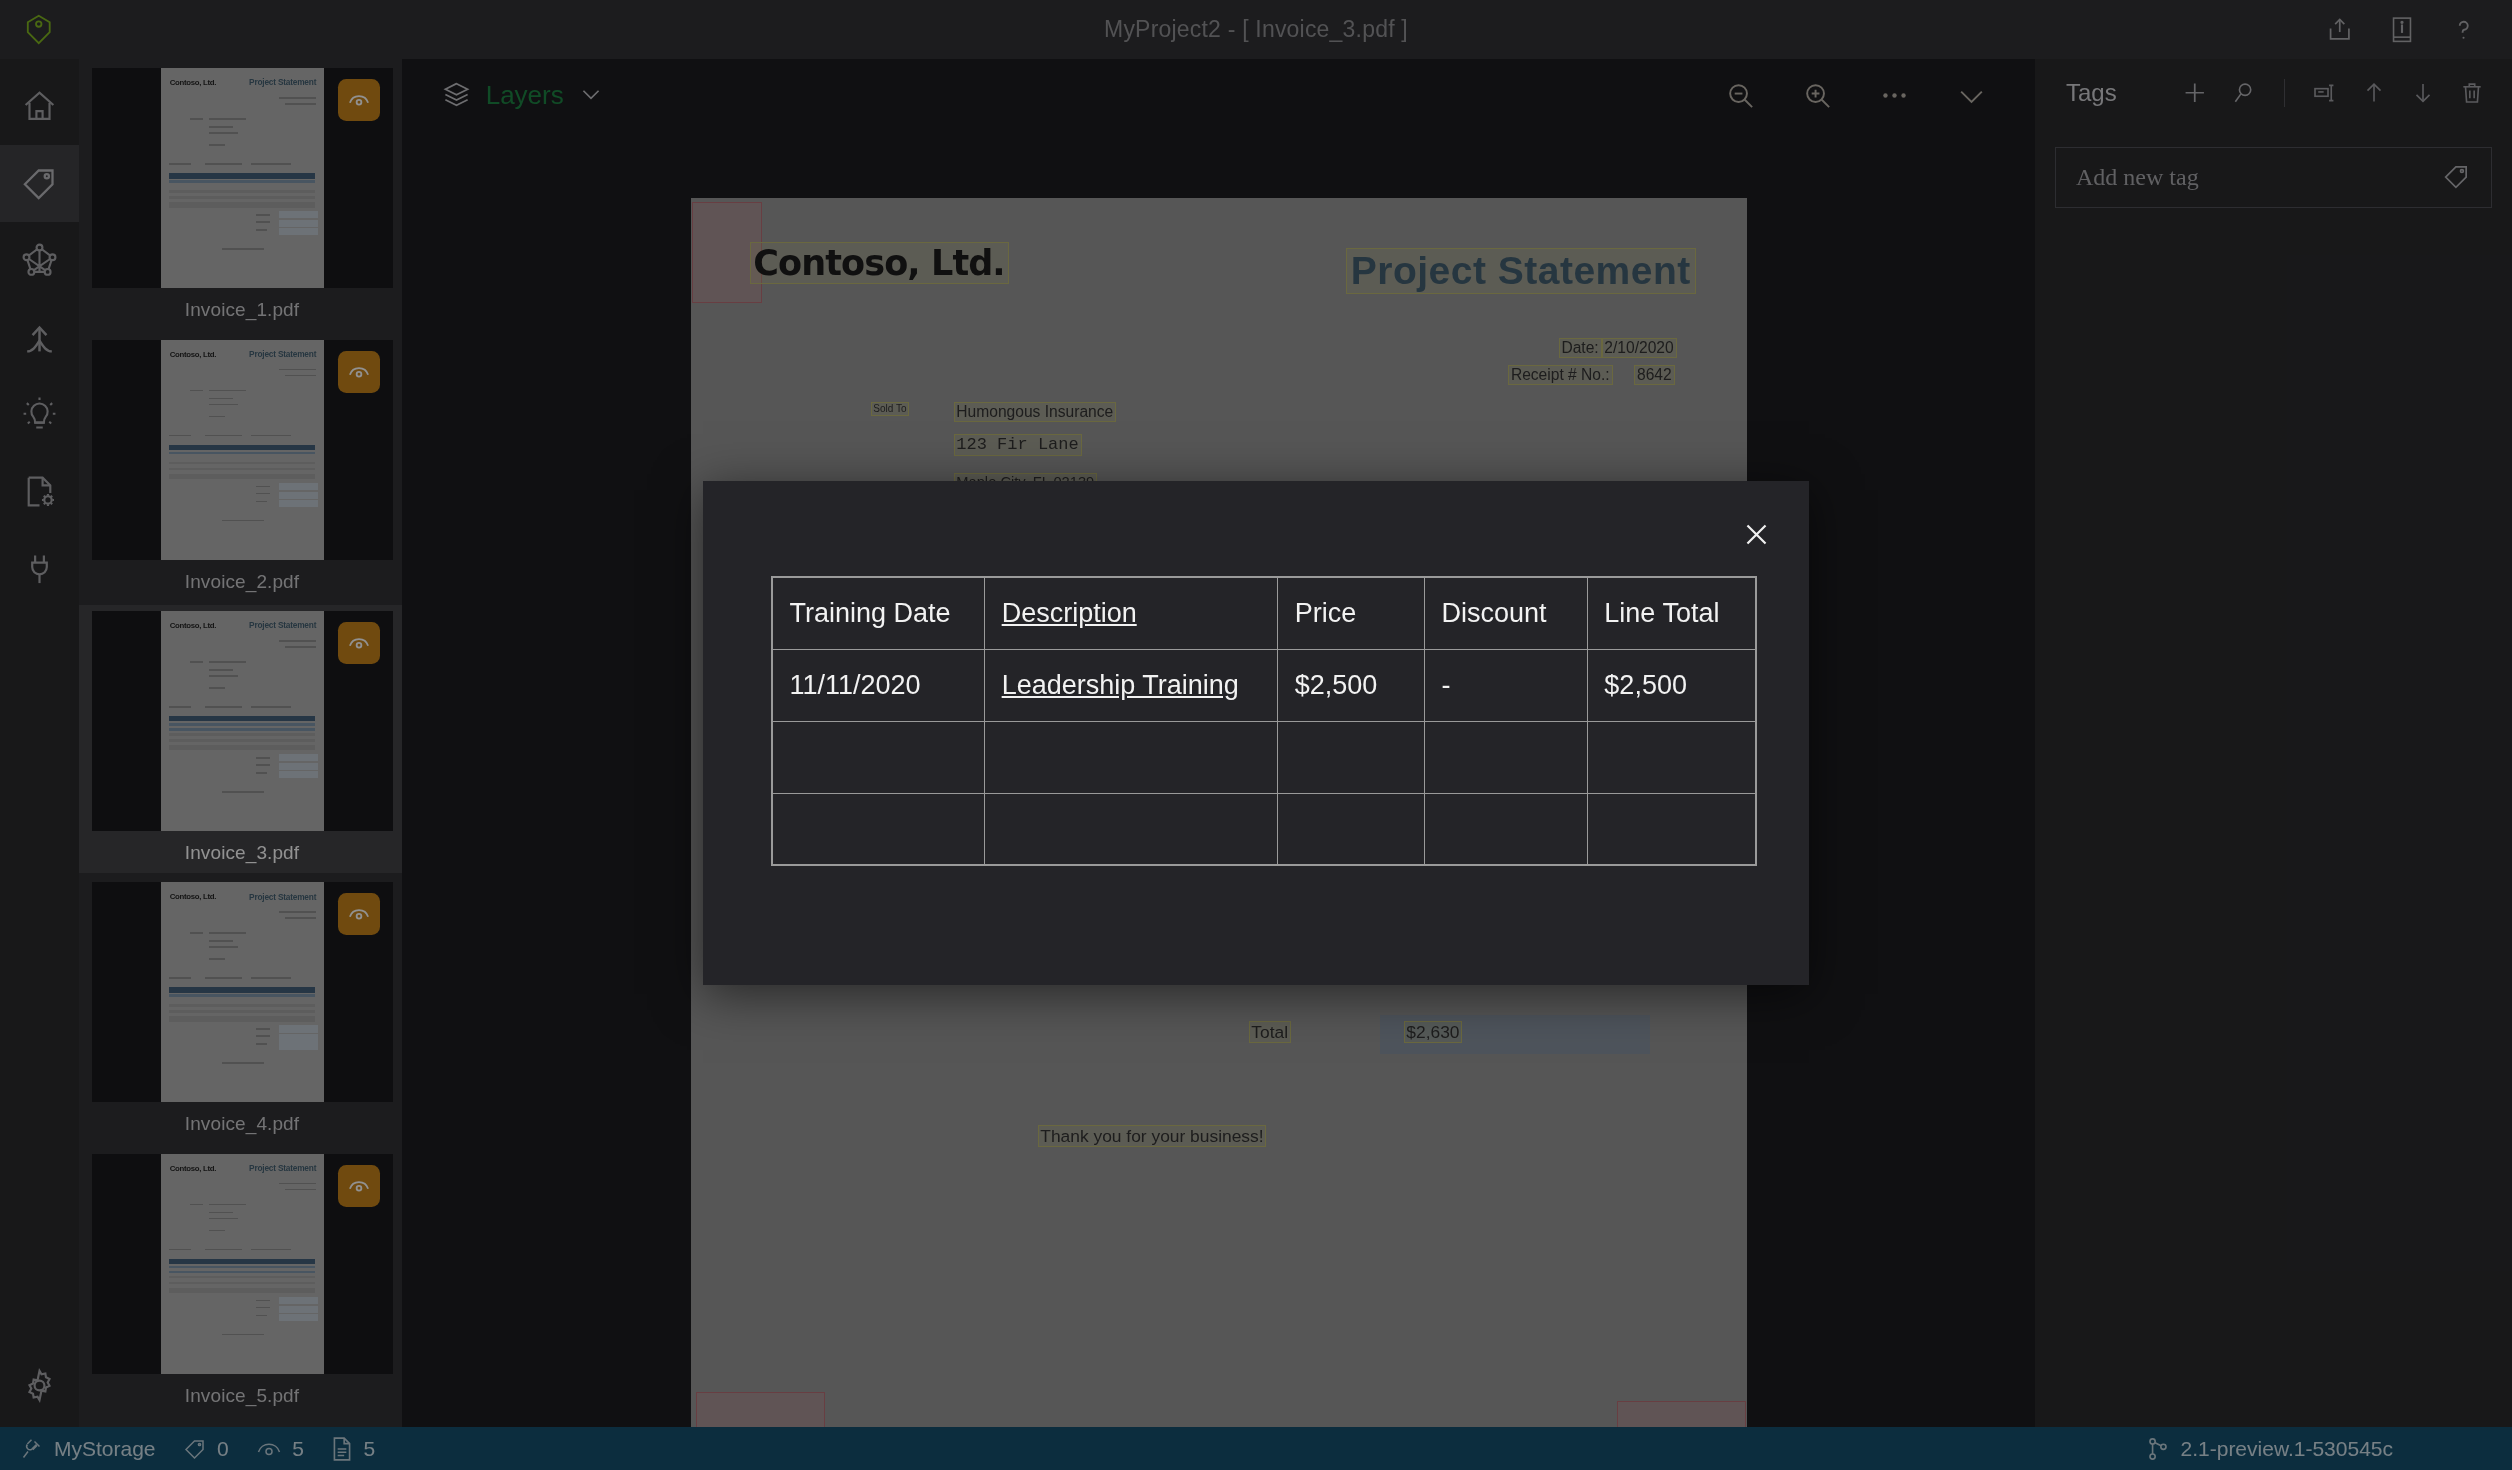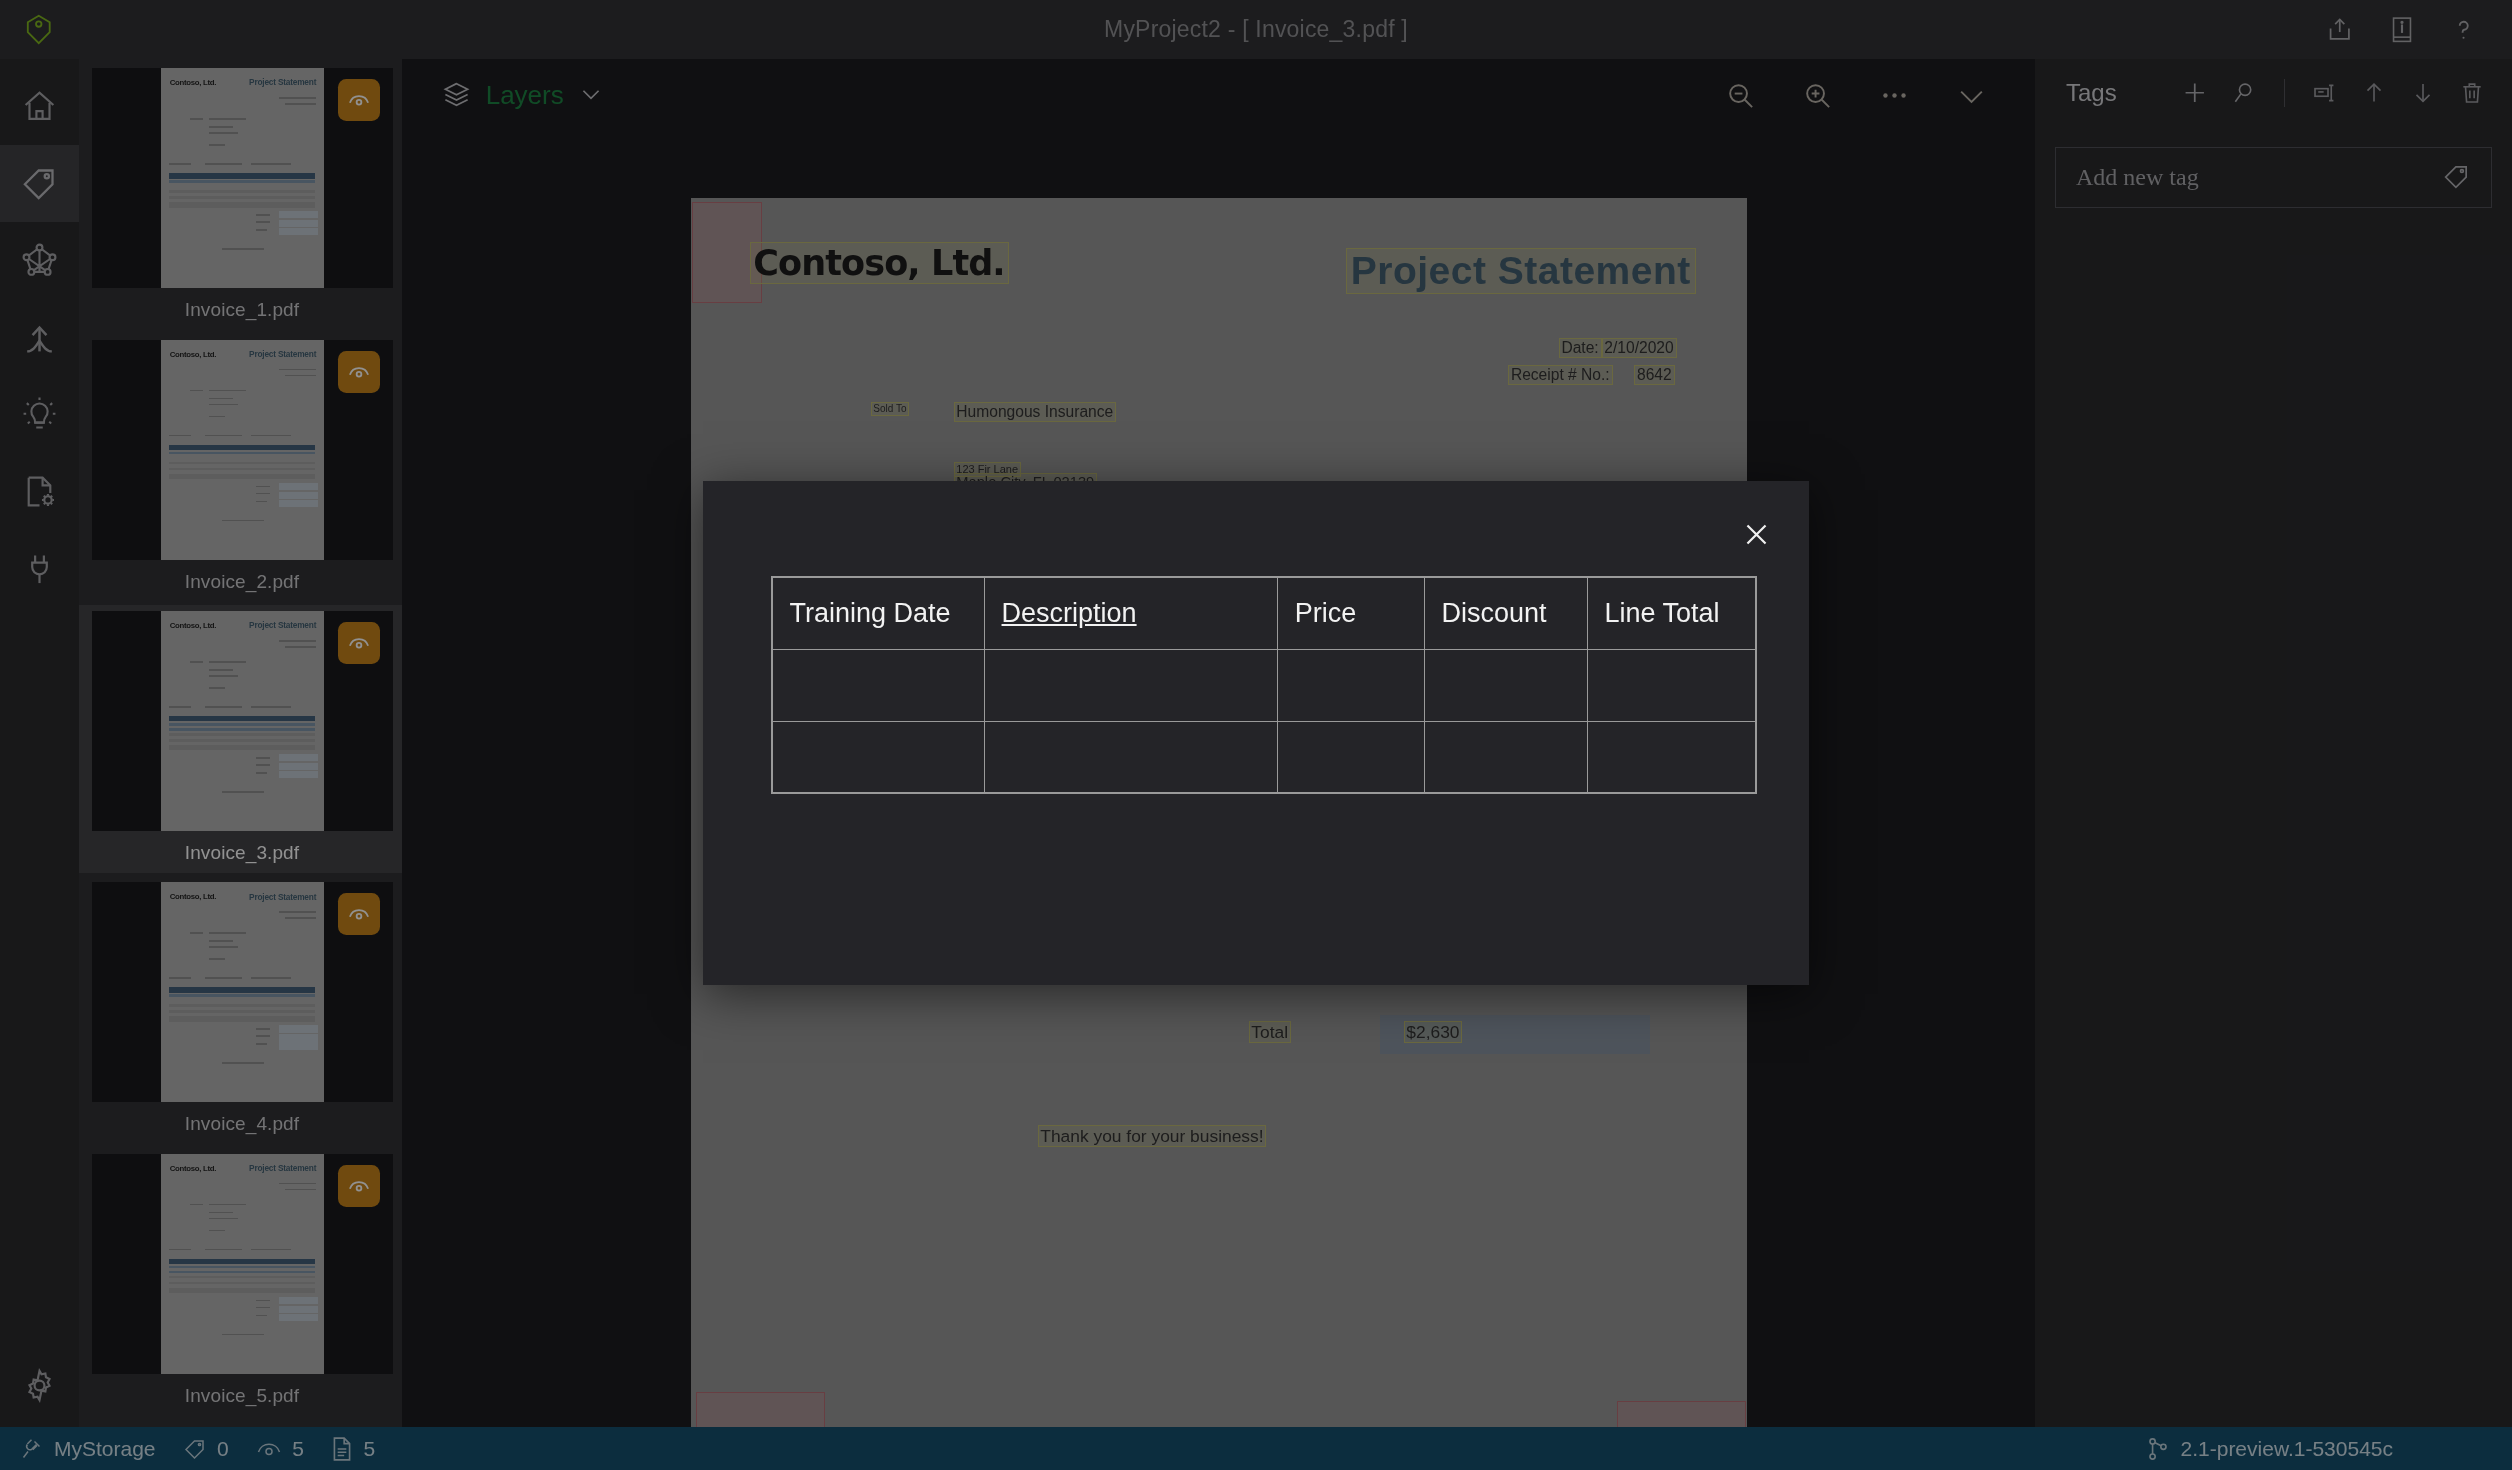--- a/index.html
+++ b/index.html
@@ -615,21 +615,21 @@
           <div class="doc-logo">Contoso, Ltd.</div>
           <div class="doc-h1">Project Statement</div>
 
           <div class="ocr" style="right:145px;top:140px;font-size:15.6px;">Date:</div>
           <div class="ocr" style="right:70px;top:140px;font-size:15.6px;">2/10/2020</div>
           <div class="ocr" style="right:134px;top:167px;font-size:15.6px;">Receipt # No.:</div>
           <div class="ocr" style="right:72px;top:167px;font-size:15.6px;">8642</div>
 
           <div class="ocr" style="left:180px;top:204px;font-size:10px;">Sold To</div>
           <div class="ocr" style="left:263px;top:204px;font-size:15.6px;">Humongous Insurance</div>
-          <div class="ocr" style="left:263px;top:264px;font-size:11px;">123 Fir Lane</div>
+          <div class="ocr" style="left:263px;top:236px;font-size:17px;font-family:Liberation Mono, monospace;">123 Fir Lane</div>
           <div class="ocr" style="left:263px;top:275px;font-size:14.7px;">Maple City, FL 02139</div>
           <div class="ocr" style="left:263px;top:320px;font-size:14.7px;">ID#</div>
           <div class="ocr" style="left:296px;top:320px;font-size:14.7px;">456789</div>
 
           <div class="doc-total-hl" style="left:689px;top:817px;width:270px;height:39px;"></div>
           <div class="ocr" style="left:558px;top:823px;font-size:17.4px;">Total</div>
           <div class="ocr" style="left:713px;top:823px;font-size:17.4px;">$2,630</div>
 
           <div class="ocr" style="left:347px;top:927px;font-size:17.4px;">Thank you for your business!</div>
         </div>
@@ -760,20 +760,27 @@
         <thead>
           <tr id="dlg-head">
               <th class="c0">Training Date</th>
               <th class="c1">Description</th>
               <th class="c2">Price</th>
               <th class="c3">Discount</th>
               <th class="c4">Line Total</th>
             </tr>
         </thead>
         <tbody id="dlg-body">
+            <tr>
+              <td class="c0">11/11/2020</td>
+              <td class="c1">Leadership Training</td>
+              <td class="c2">$2,500</td>
+              <td class="c3">-</td>
+              <td class="c4">$2,500</td>
+            </tr>
             <tr class="empty">
               <td class="c0"></td>
               <td class="c1"></td>
               <td class="c2"></td>
               <td class="c3"></td>
               <td class="c4"></td>
             </tr>
             <tr class="empty">
               <td class="c0"></td>
               <td class="c1"></td>

